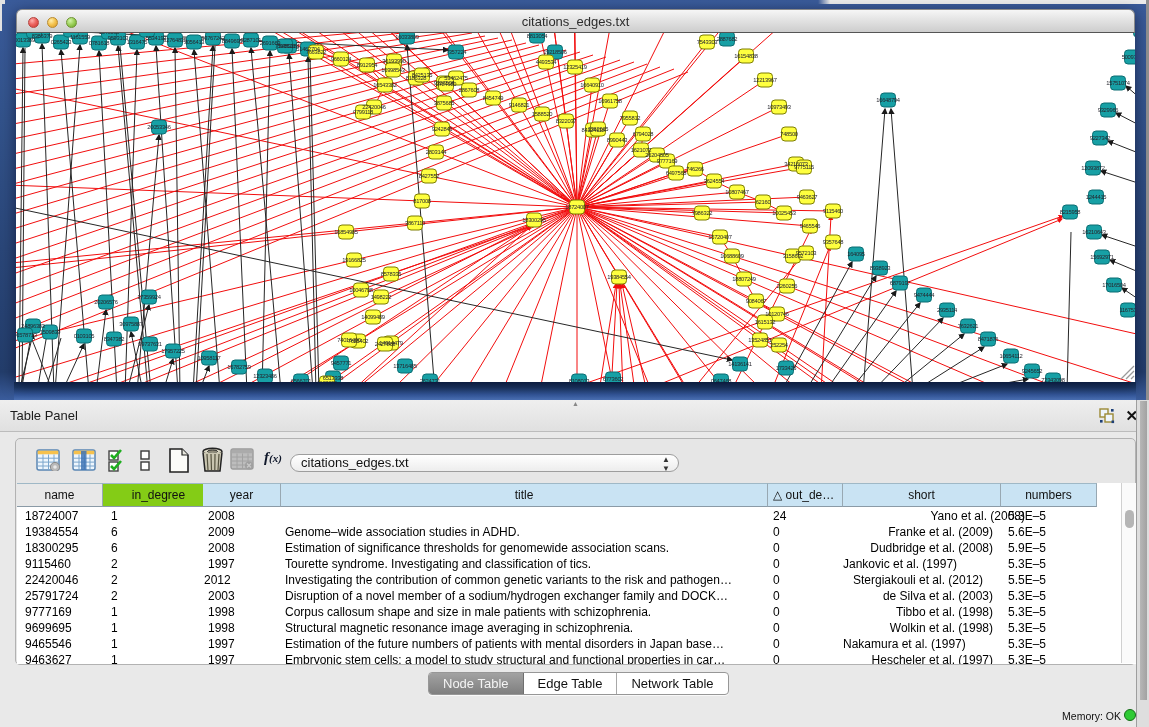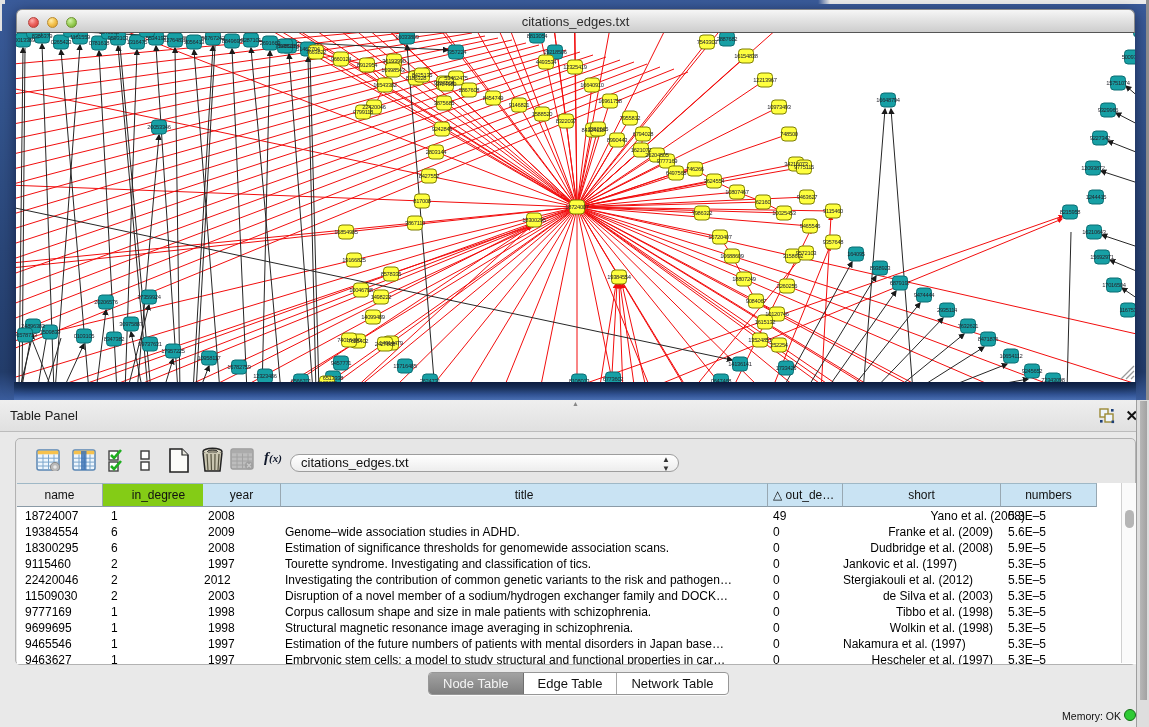--- a/index.html
+++ b/index.html
@@ -731,21 +731,21 @@
 <div class="hc" style="left:264px;width:487px;background:#c9e3f3;">title</div>
 <div class="hc" style="left:751px;width:75px;background:#c9e3f3;text-align:left;padding-left:5px;">△ out_de…</div>
 <div class="hc" style="left:826px;width:158px;background:#c9e3f3;">short</div>
 <div class="hc" style="left:984px;width:96px;background:#c9e3f3;">numbers</div>
         </div>
         <div id="rows">
 <div class="rw">
               <span style="left:8px">18724007</span>
               <span style="left:94px">1</span>
               <span style="left:191px">2008</span>
-              <span style="left:756px">49</span>
+              <span style="left:756px">24</span>
               <span style="left:858px;width:150px;text-align:right">Yano et al. (2008)</span>
               <span style="left:991px">5.3E–5</span>
             </div>
 <div class="rw">
               <span style="left:8px">19384554</span>
               <span style="left:94px">6</span>
               <span style="left:191px">2009</span>
               <span style="left:268px">Genome–wide association studies in ADHD.</span>
               <span style="left:756px">0</span>
               <span style="left:826px;width:150px;text-align:right">Franke et al. (2009)</span>
@@ -768,25 +768,25 @@
               <span style="left:756px">0</span>
               <span style="left:826px;width:150px;text-align:left">Jankovic et al. (1997)</span>
               <span style="left:991px">5.3E–5</span>
             </div>
 <div class="rw">
               <span style="left:8px">22420046</span>
               <span style="left:94px">2</span>
               <span style="left:187px">2012</span>
               <span style="left:268px">Investigating the contribution of common genetic variants to the risk and pathogen…</span>
               <span style="left:756px">0</span>
-              <span style="left:826px;width:150px;text-align:left">Stergiakouli et al. (2012)</span>
+              <span style="left:826px;width:150px;text-align:center">Stergiakouli et al. (2012)</span>
               <span style="left:991px">5.5E–5</span>
             </div>
 <div class="rw">
-              <span style="left:8px">11509030</span>
+              <span style="left:8px">25791724</span>
               <span style="left:94px">2</span>
               <span style="left:191px">2003</span>
               <span style="left:268px">Disruption of a novel member of a sodium/hydrogen exchanger family and DOCK…</span>
               <span style="left:756px">0</span>
               <span style="left:826px;width:150px;text-align:right">de Silva et al. (2003)</span>
               <span style="left:991px">5.3E–5</span>
             </div>
 <div class="rw">
               <span style="left:8px">9777169</span>
               <span style="left:94px">1</span>

